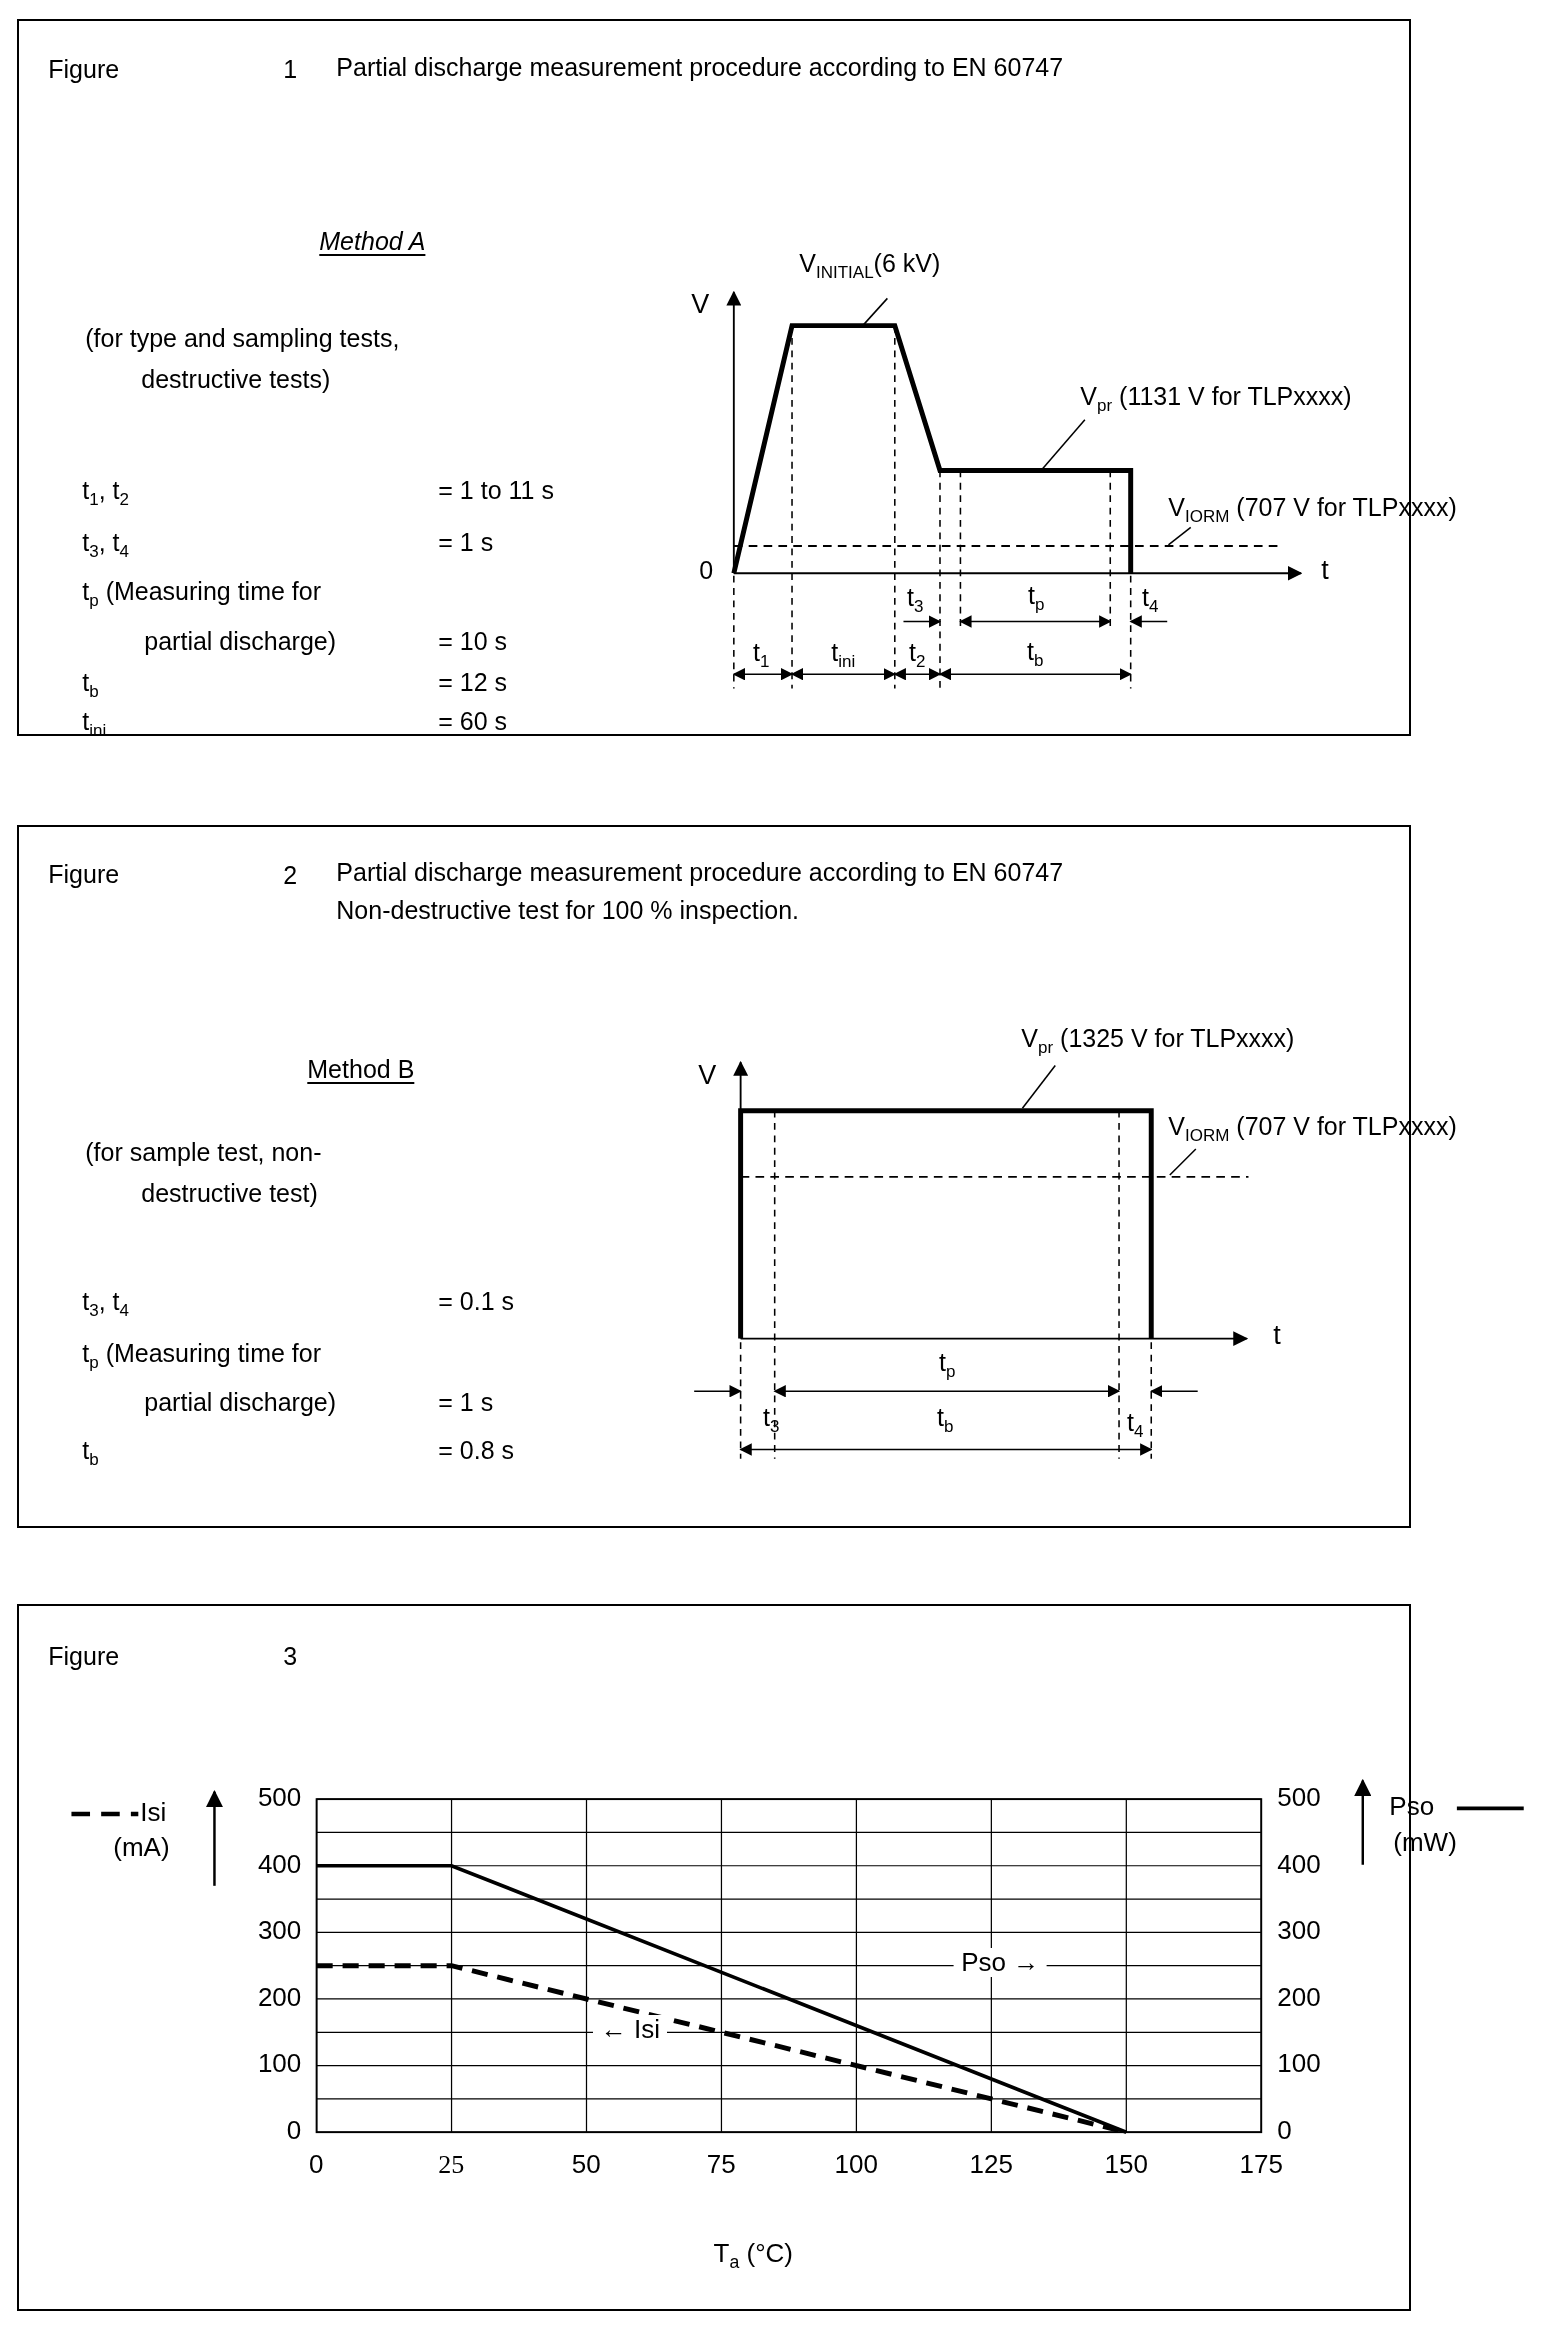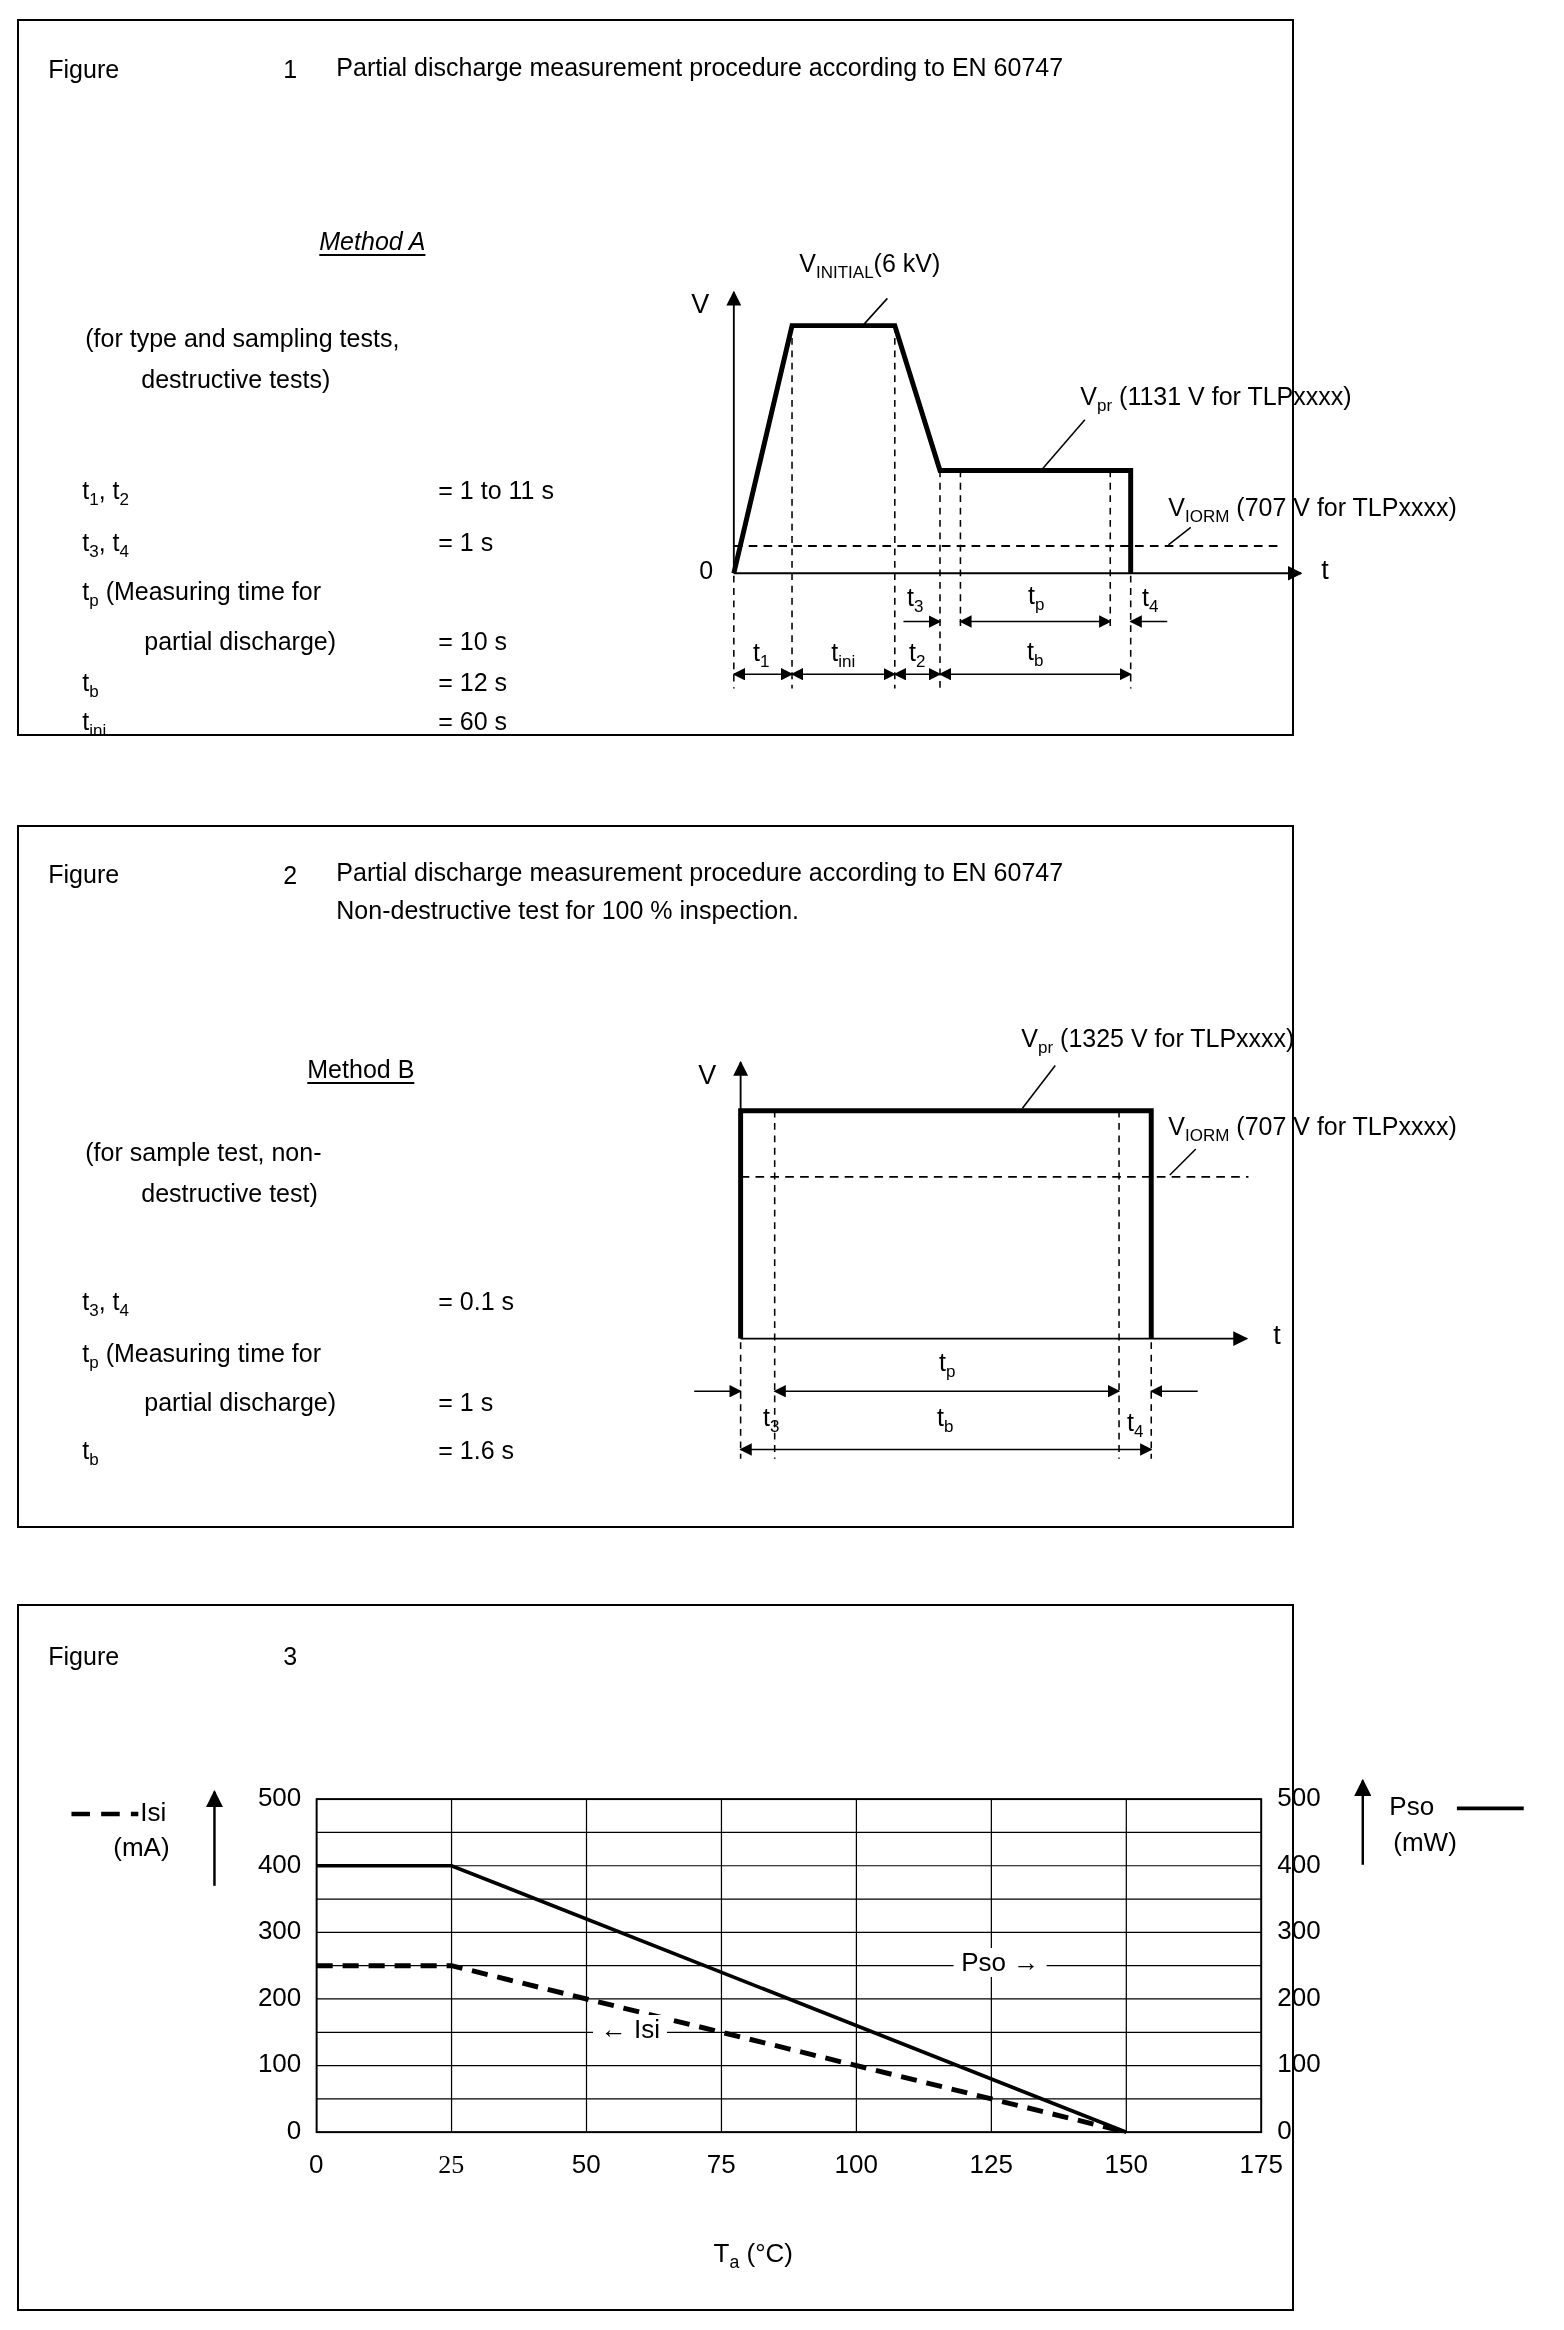--- a/index.html
+++ b/index.html
@@ -1,21 +1,21 @@
 <!DOCTYPE html>
 <html style="font-size:10px"><head>
 <meta charset="utf-8">
 <style>
   html,body{margin:0;padding:0;}
   body{
     width:1564px;height:2330px;position:relative;background:#ffffff;color:#000;
     font-family:"Liberation Sans","DejaVu Sans",sans-serif;
   }
   .figbox{
-    position:absolute;left:17.3px;width:1277px;border:2.5px solid #000;
+    position:absolute;left:17.3px;width:1394px;border:2.5px solid #000;
     box-sizing:border-box;background:#fff;
   }
   .t{position:absolute;white-space:nowrap;font-size:25px;line-height:1.12;}
   .big{font-size:27px;}
   .tick{font-size:26px;}
   .u{text-decoration:underline;text-underline-offset:4.3px;}
   .ctr{transform:translateX(-50%);}
   .rgt{transform:translateX(-100%);}
   .whitebg{background:#fff;padding:0 7.4px;}
   sub{font-size:68%;line-height:0;}
@@ -153,21 +153,21 @@
   <span class="t u" style="left:288px;top:228px;">Method B</span>
   <span class="t" style="left:66px;top:311px;">(for sample test, non-</span>
   <span class="t" style="left:122px;top:352px;">destructive test)</span>
 
   <span class="t" style="left:63px;top:460px;">t<sub>3</sub>, t<sub>4</sub></span>
   <span class="t" style="left:419px;top:460px;">= 0.1 s</span>
   <span class="t" style="left:63px;top:512px;">t<sub>p</sub> (Measuring time for</span>
   <span class="t" style="left:125px;top:561px;">partial discharge)</span>
   <span class="t" style="left:419px;top:561px;">= 1 s</span>
   <span class="t" style="left:63px;top:609px;">t<sub>b</sub></span>
-  <span class="t" style="left:419px;top:609px;">= 1.6 s</span>
+  <span class="t" style="left:419px;top:609px;">= 0.8 s</span>
 
   <span class="t big" style="left:679px;top:233px;">V</span>
   <span class="t big" style="left:1254px;top:493px;">t</span>
   <span class="t" style="left:1002px;top:197px;">V<sub>pr</sub> (1325 V for TLPxxxx)</span>
   <span class="t" style="left:1149px;top:285px;">V<sub>IORM</sub> (707 V for TLPxxxx)</span>
   <span class="t ctr" style="left:928px;top:521px;">t<sub>p</sub></span>
   <span class="t ctr" style="left:752px;top:576px;">t<sub>3</sub></span>
   <span class="t ctr" style="left:926px;top:576px;">t<sub>b</sub></span>
   <span class="t ctr" style="left:1116px;top:581px;">t<sub>4</sub></span>
 </section>

